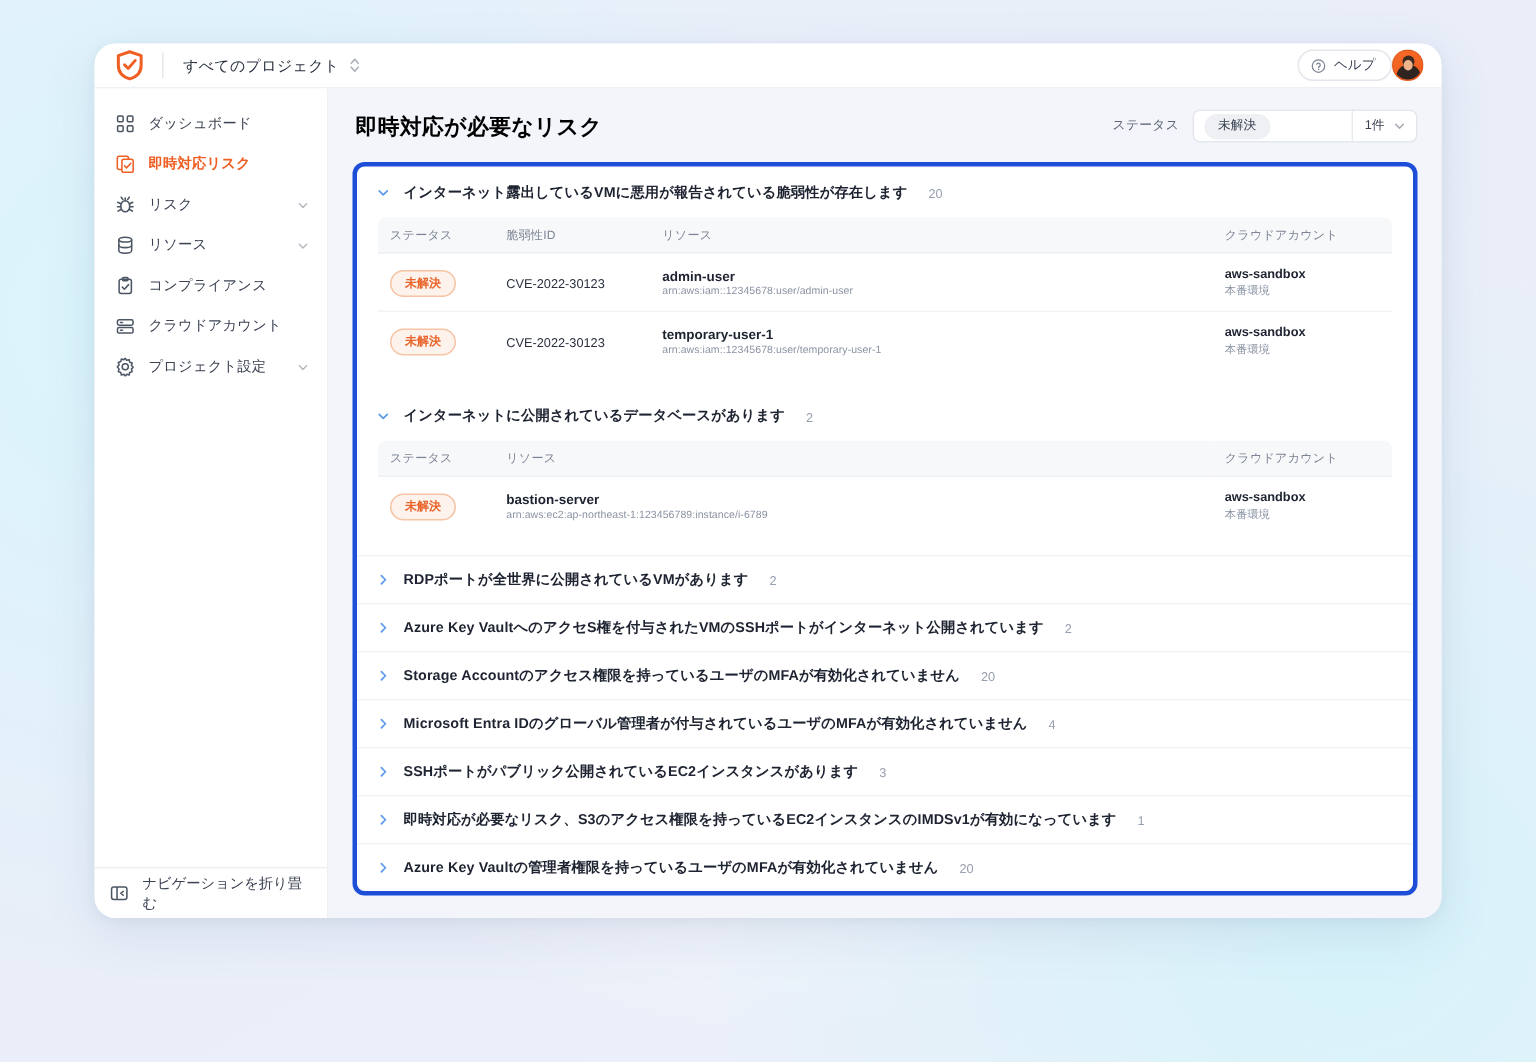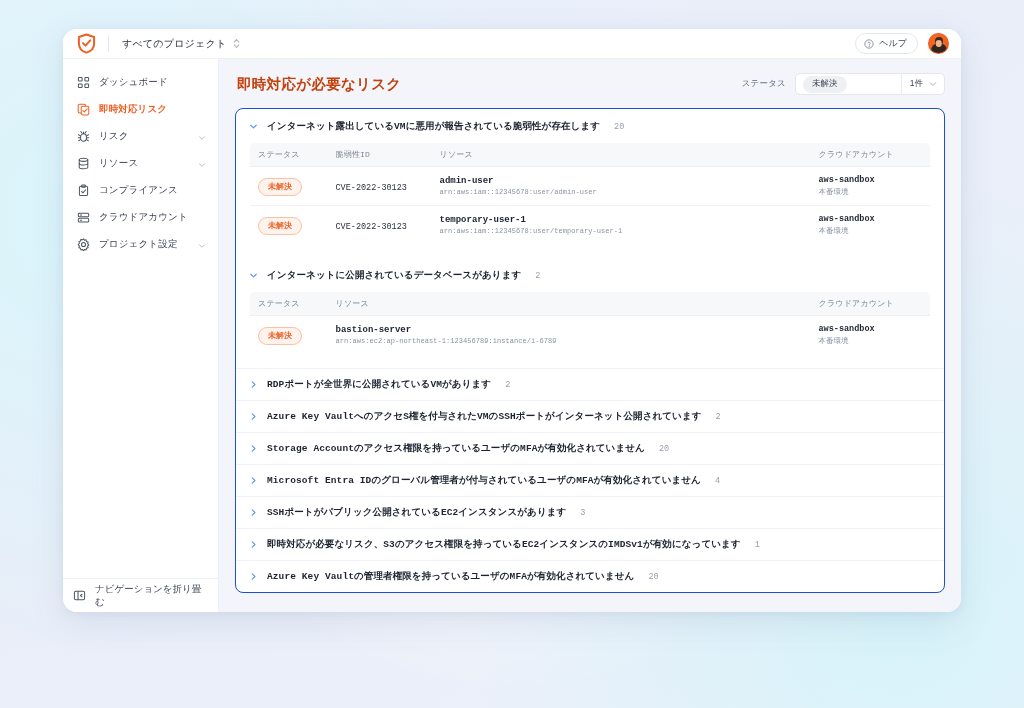--- a/index.html
+++ b/index.html
@@ -56,21 +56,21 @@
   .topbar-sep {
     width: 1px; height: 17px; background: #e6e8ec; margin: 0 13px 0 12px;
   }
   #project-switcher {
     display: flex; align-items: center; gap: 7px;
     font-size: 10px; color: #2b3140; font-weight: 500;
     cursor: pointer; letter-spacing: .2px;
   }
   .chev-updown { width: 7px; height: 11px; display: block; opacity: .55; }
 
-  #topbar-right { margin-left: auto; display: flex; align-items: flex-end; gap: 10px; }
+  #topbar-right { margin-left: auto; display: flex; align-items: flex-end; }
   #help-button {
     display: flex; align-items: center; gap: 5px;
     border: 1px solid #e3e6eb; border-radius: 13px;
     padding: 3px 10px 3px 8px;
     font-size: 9px; color: #3c4455; background: #fff; cursor: pointer;
   }
   .help-q { width: 10px; height: 10px; display: block; }
   #avatar {
     width: 21px; height: 21px; border-radius: 50%;
     background: linear-gradient(160deg, #f76a28 0%, #ef5b1c 100%);
@@ -125,21 +125,21 @@
   #main {
     flex: 1; min-width: 0;
     background: #f3f5fa;
     padding: 14px 16px 0 16px;
     overflow: hidden;
   }
   #main-header {
     display: flex; align-items: center; margin-bottom: 13px; padding-left: 2px;
   }
   #page-title {
-    font-size: 14.5px; font-weight: 700; color: #c2410c; letter-spacing: .3px;
+    font-size: 14.5px; font-weight: 700; color: #000000; letter-spacing: .3px;
   }
   #filter-area { margin-left: auto; display: flex; align-items: center; gap: 9px; }
   #filter-label { font-size: 8.5px; color: #5d6575; letter-spacing: .2px; }
   #status-select {
     display: flex; align-items: center;
     background: #fff; border: 1px solid #e4e7ec; border-radius: 5px;
     height: 22px; width: 150px; cursor: pointer;
   }
   #status-chip {
     background: #eef0f4; border-radius: 9px;
@@ -148,23 +148,22 @@
   }
   #status-count-wrap {
     margin-left: auto; display: flex; align-items: center; gap: 6px;
     border-left: 1px solid #e9ebf0; height: 100%; padding: 0 7px 0 8px;
   }
   #status-count { font-size: 8.5px; color: #3b4252; }
   .chev-down-sm { width: 8px; height: 8px; display: block; opacity: .6; }
 
   
   #risk-card {
-    background: #fff; border: 1px solid #1d4ed8; border-radius: 8px;
+    background: #fff; border: 3px solid #1d4ed8; border-radius: 8px;
     overflow: hidden;
-    font-family: Liberation Mono, monospace;
   }
 
   
   .group-head {
     display: flex; align-items: center; gap: 9px;
     padding: 11px 14px 9px 13px; cursor: pointer;
   }
   .group-head .chev { width: 9px; height: 9px; flex: 0 0 9px; display: block; }
   .group-title { font-size: 9.5px; font-weight: 700; color: #1d2330; letter-spacing: .1px; }
   .group-count { font-size: 8.5px; color: #97a0b0; margin-left: 5px; }

